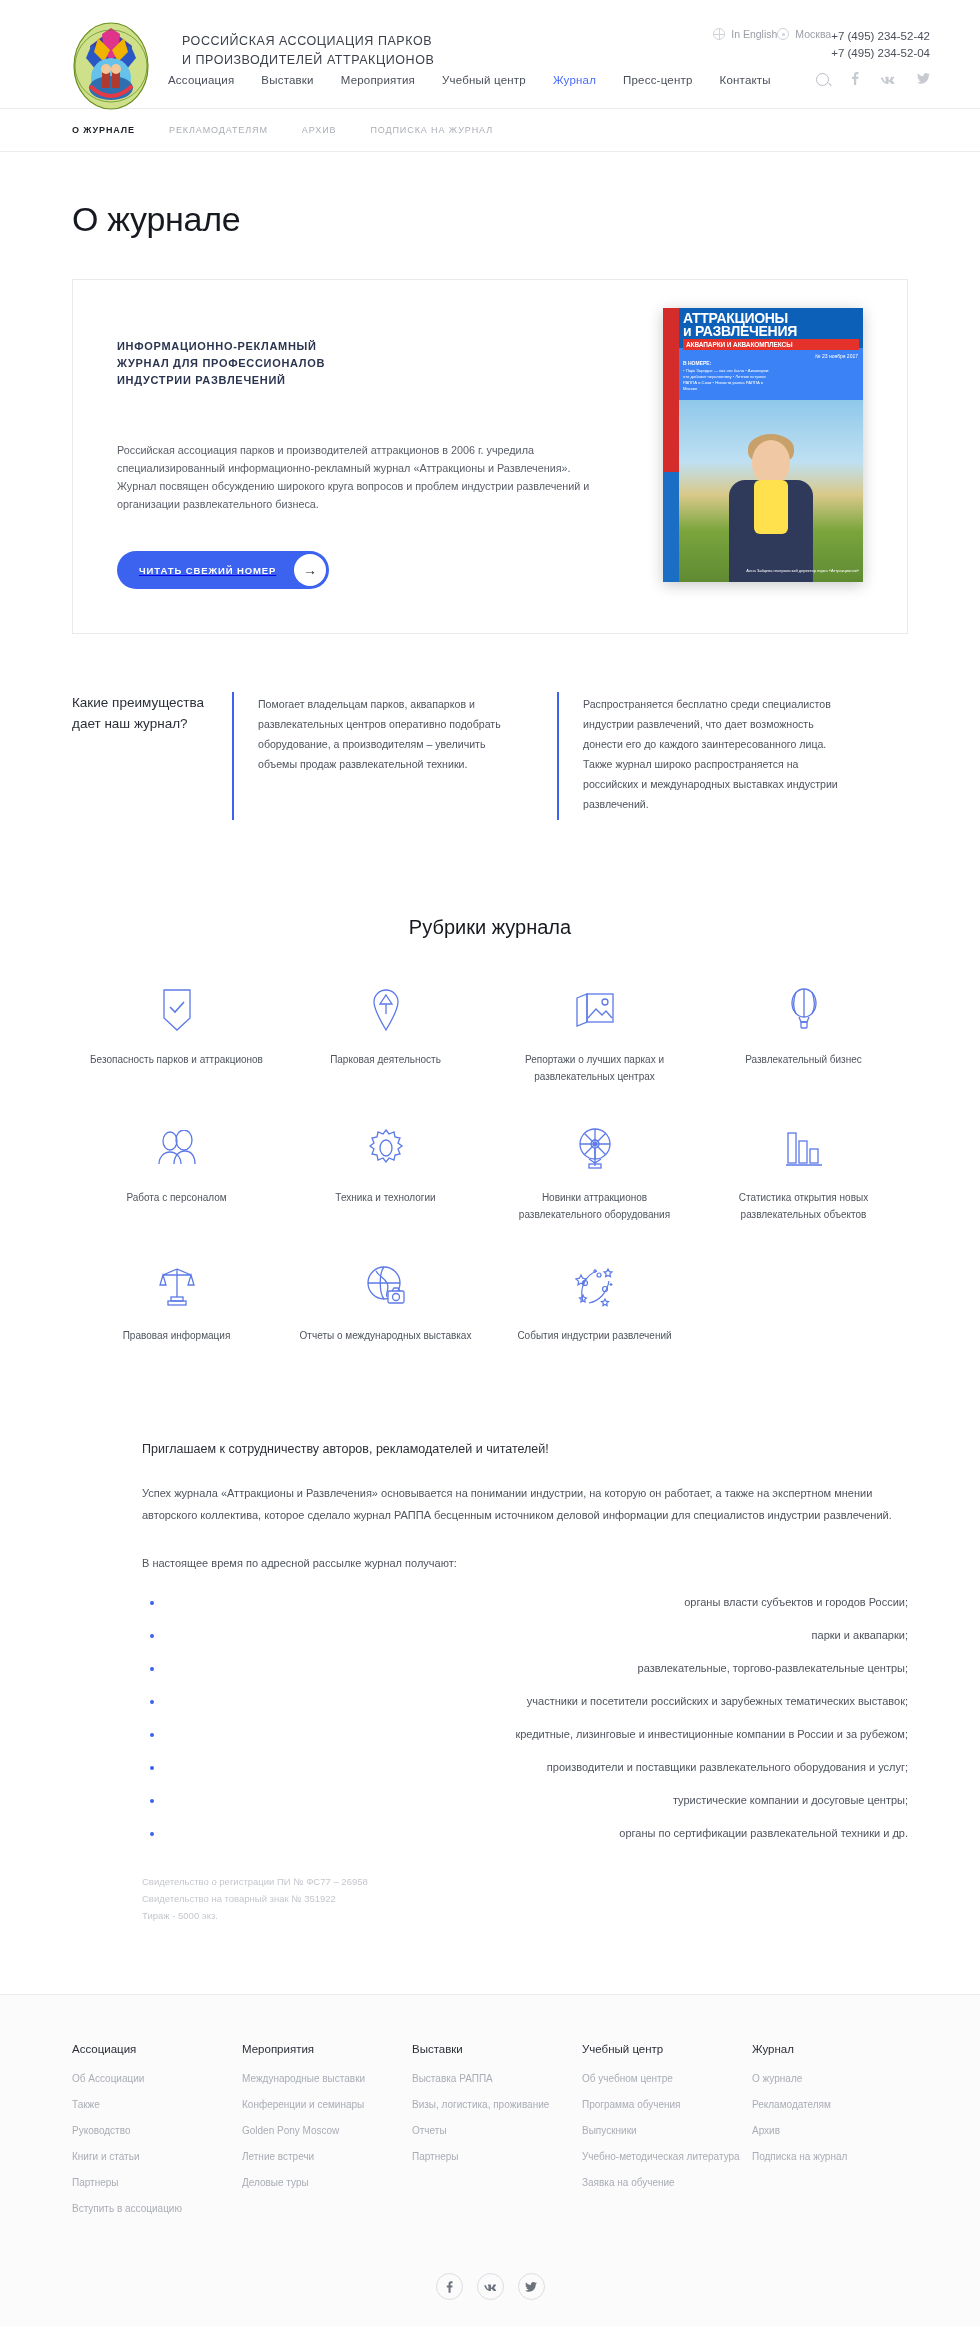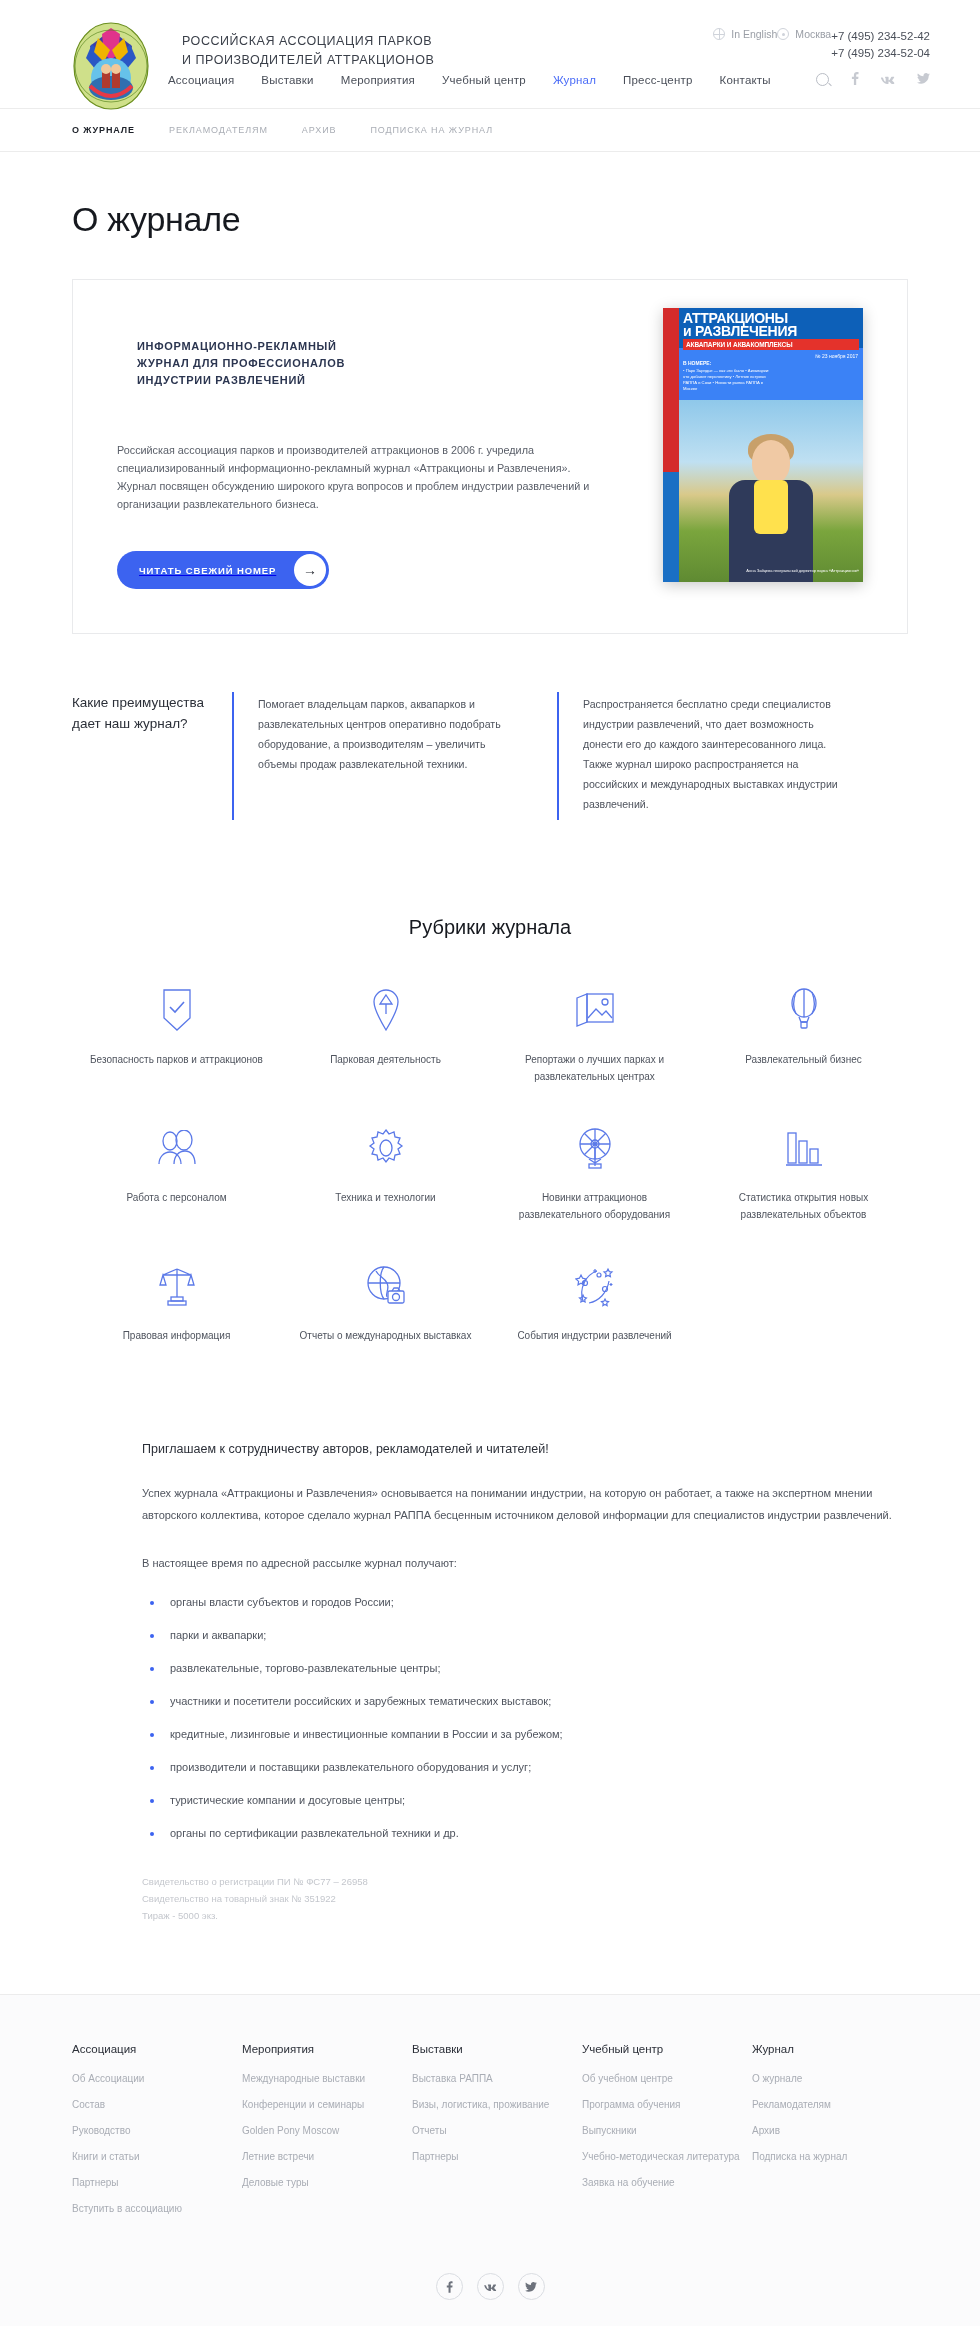--- a/index.html
+++ b/index.html
@@ -48,21 +48,21 @@
   .subnav a.active { color: #1d2129; font-weight: 700; }
 
   
   .page-title { font-size: 34px; font-weight: 400; color: #16191f; padding: 48px 0 0 22px; letter-spacing: -.3px; }
 
   
   .hero { margin: 40px 22px 0 22px; border: 1px solid #e9eaec; padding: 38px 44px 44px 44px;
      display: flex; justify-content: space-between; min-height: 260px; }
   .hero-left { width: 480px; padding-top: 20px; }
   .hero-kicker { font-size: 11px; font-weight: 700; letter-spacing: .7px; line-height: 17px; color: #2b3550; }
-  .hero-kicker span { display: block; margin-left: 20px; }
+  .hero-kicker span { display: block; }
   .hero-text { margin-top: 52px; font-size: 10.8px; line-height: 18px; color: #595e68; }
   .hero-text p { margin: 0; }
   .btn { margin-top: 38px; width: 212px; height: 38px; background: #3c63f0; border-radius: 19px;
      display: flex; align-items: center; position: relative; }
   .btn-label { color: #fff; font-size: 9.5px; font-weight: 700; letter-spacing: .9px; padding-left: 22px; }
   .btn-arrow { position: absolute; right: 3px; top: 3px; width: 32px; height: 32px; background: #fff;
      border-radius: 50%; display: flex; align-items: center; justify-content: center;
      color: #1d2129; font-size: 14px; line-height: 1; }
 
   .cover { width: 200px; height: 274px; position: relative; flex: none; margin-top: -10px;
@@ -103,21 +103,21 @@
   .rub { width: 25%; text-align: center; margin-bottom: 36px; }
   .rub-ico { height: 54px; display: flex; align-items: center; justify-content: center; }
   .rub-ico svg { display: block; }
   .rub-label { margin-top: 14px; font-size: 10px; line-height: 17px; color: #4f545e; padding: 0 16px; }
 
   
   .article { margin: 62px 22px 0 92px; }
   .article h3 { font-size: 12.5px; font-weight: 400; color: #2b2f38; }
   .article .para { margin-top: 26px; font-size: 11px; line-height: 22px; color: #4f545e; }
   .article ul { margin-top: 22px; list-style: none; }
-  .article li { position: relative; padding-left: 28px; margin-bottom: 21px; font-size: 11px; color: #4f545e; }
+  .article li { position: relative; padding-left: 28px; margin-bottom: 21px; font-size: 11px; color: #4f545e; text-align: right; }
   .article li::before { content: ""; position: absolute; left: 8px; top: 5px; width: 4px; height: 4px;
      border-radius: 50%; background: #3c63f0; }
   .legal { margin-top: 34px; font-size: 9.5px; line-height: 17px; color: #c4c7cd; }
 
   
   .footer { margin-top: 70px; background: #fbfbfc; border-top: 1px solid #ececec; padding: 48px 0 26px 0; }
   .fcols { width: 880px; margin: 0 auto; display: flex; padding-left: 22px; }
   .fcol { width: 170px; }
   .fcol h4 { font-size: 11.5px; font-weight: 400; color: #2b2f38; margin-bottom: 16px; }
   .fcol a { display: block; font-size: 10px; line-height: 15px; color: #a9adb5; text-decoration: none; margin-bottom: 11px; }
@@ -436,21 +436,21 @@
       </div>
     </div>
   </div>
 
   <div class="footer">
     <div class="fcols">
 
       <div class="fcol">
         <h4>Ассоциация</h4>
         <a href="#">Об Ассоциации</a>
-        <a href="#">Состав</a>
+        <a href="#">Также</a>
         <a href="#">Руководство</a>
         <a href="#">Книги и статьи</a>
         <a href="#">Партнеры</a>
         <a href="#">Вступить в ассоциацию</a>
       </div>
 
       <div class="fcol">
         <h4>Мероприятия</h4>
         <a href="#">Международные выставки</a>
         <a href="#">Конференции и семинары</a>

